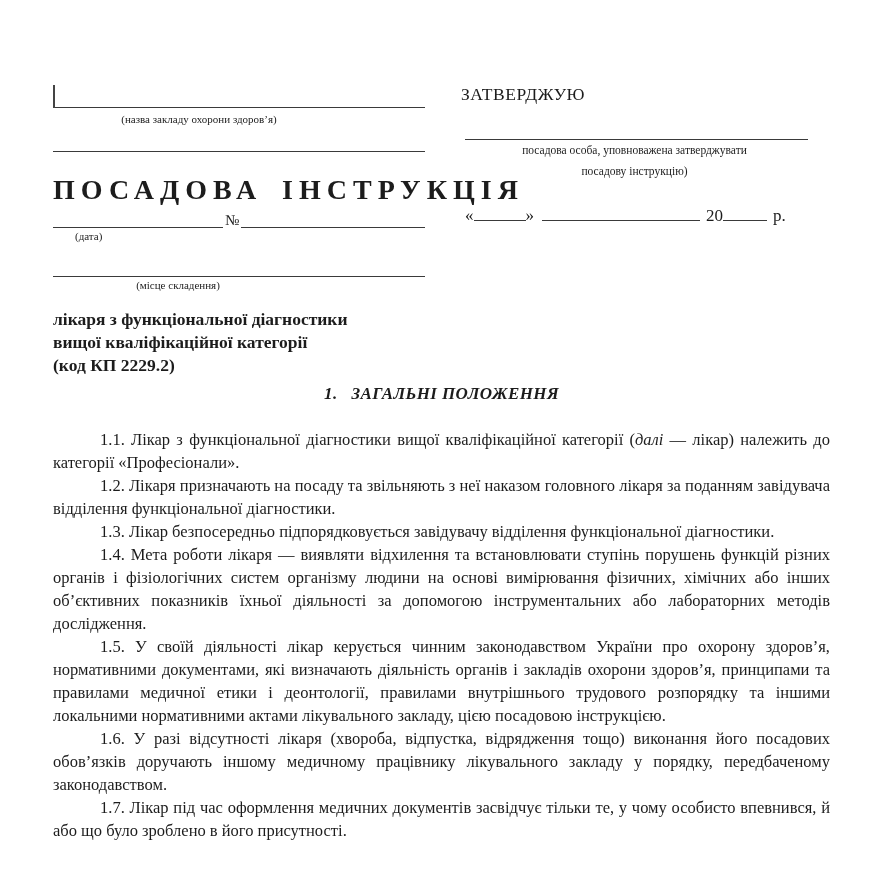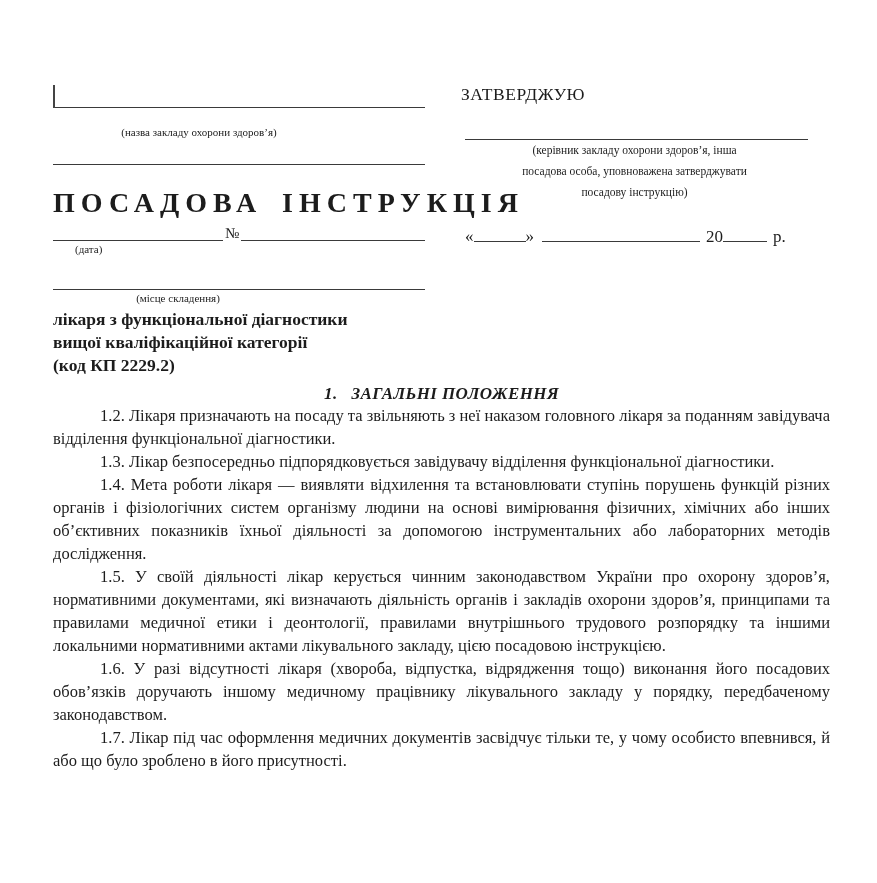--- a/index.html
+++ b/index.html
@@ -10,21 +10,21 @@
     background: #ffffff;
     overflow: hidden;
     font-family: "Liberation Serif", serif;
     color: #1c1c1c;
   }
 
   
   .hdr-left { position: absolute; left: 53px; top: 85px; width: 372px; }
   .field-1 { position: relative; height: 22px; border-bottom: 1px solid #3a3a3a; }
   .caret { position: absolute; left: 0; top: 0; width: 2px; height: 23px; background: #444; }
-  .c-facility { font-size: 11px; margin-top: 18px; text-align: center; padding-right: 80px; }
+  .c-facility { font-size: 11px; margin-top: 5px; text-align: center; padding-right: 80px; }
   .field-2 { height: 26px; border-bottom: 1px solid #3a3a3a; }
   .doc-title {
     margin-top: 22px;
     font-size: 28px; font-weight: bold;
     letter-spacing: 6px; word-spacing: 7px;
     white-space: nowrap;
   }
   .num-row { display: flex; align-items: flex-end; height: 22px; }
   .num-row .seg-left { width: 170px; height: 100%; border-bottom: 1px solid #3a3a3a; }
   .num-row .num { font-size: 15px; padding: 0 2px; line-height: 1; }
@@ -87,35 +87,35 @@
       <span class="seg-right"></span>
     </div>
     <div class="c-date">(дата)</div>
     <div class="field-3"></div>
     <div class="c-place">(місце складення)</div>
   </div>
 
   <div class="hdr-right">
     <div class="approve">ЗАТВЕРДЖУЮ</div>
     <div class="r-field-1"></div>
-    <div class="rc">(керівник закладу охорони здоров’я, інша</div>
     <div class="rc">посадова особа, уповноважена затверджувати</div>
     <div class="rc">посадову інструкцію)</div>
     <div class="date-row">
       <span>«</span><span class="blank b1"></span><span>»</span><span class="blank b2"></span><span>20</span><span class="blank b3"></span><span>р.</span>
     </div>
   </div>
 
   <div class="docbody">
     <div class="subject">
       <div>лікаря з функціональної діагностики</div>
       <div>вищої кваліфікаційної категорії</div>
       <div>(код КП 2229.2)</div>
     </div>
     <div class="heading">1.&nbsp;&nbsp;&nbsp;ЗАГАЛЬНІ ПОЛОЖЕННЯ</div>
+    <p class="first"><span>1.1. Лікар з функціональної діагностики вищої кваліфікаційної категорії (</span><em>далі</em><span> — лікар) належить до категорії «Професіонали».</span></p>
     <p>1.2. Лікаря призначають на посаду та звільняють з неї наказом головного лікаря за поданням завідувача відділення функціональної діагностики.</p>
     <p>1.3. Лікар безпосередньо підпорядковується завідувачу відділення функціональної діагностики.</p>
     <p>1.4. Мета роботи лікаря — виявляти відхилення та встановлювати ступінь порушень функцій різних органів і фізіологічних систем організму людини на основі вимірювання фізичних, хімічних або інших об’єктивних показників їхньої діяльності за допомогою інструментальних або лабораторних методів дослідження.</p>
     <p>1.5. У своїй діяльності лікар керується чинним законодавством України про охорону здоров’я, нормативними документами, які визначають діяльність органів і закладів охорони здоров’я, принципами та правилами медичної етики і деонтології, правилами внутрішнього трудового розпорядку та іншими локальними нормативними актами лікувального закладу, цією посадовою інструкцією.</p>
     <p>1.6. У разі відсутності лікаря (хвороба, відпустка, відрядження тощо) виконання його посадових обов’язків доручають іншому медичному працівнику лікувального закладу у порядку, передбаченому законодавством.</p>
     <p>1.7. Лікар під час оформлення медичних документів засвідчує тільки те, у чому особисто впевнився, й або що було зроблено в його присутності.</p>
   </div>
 
 </div>
 

